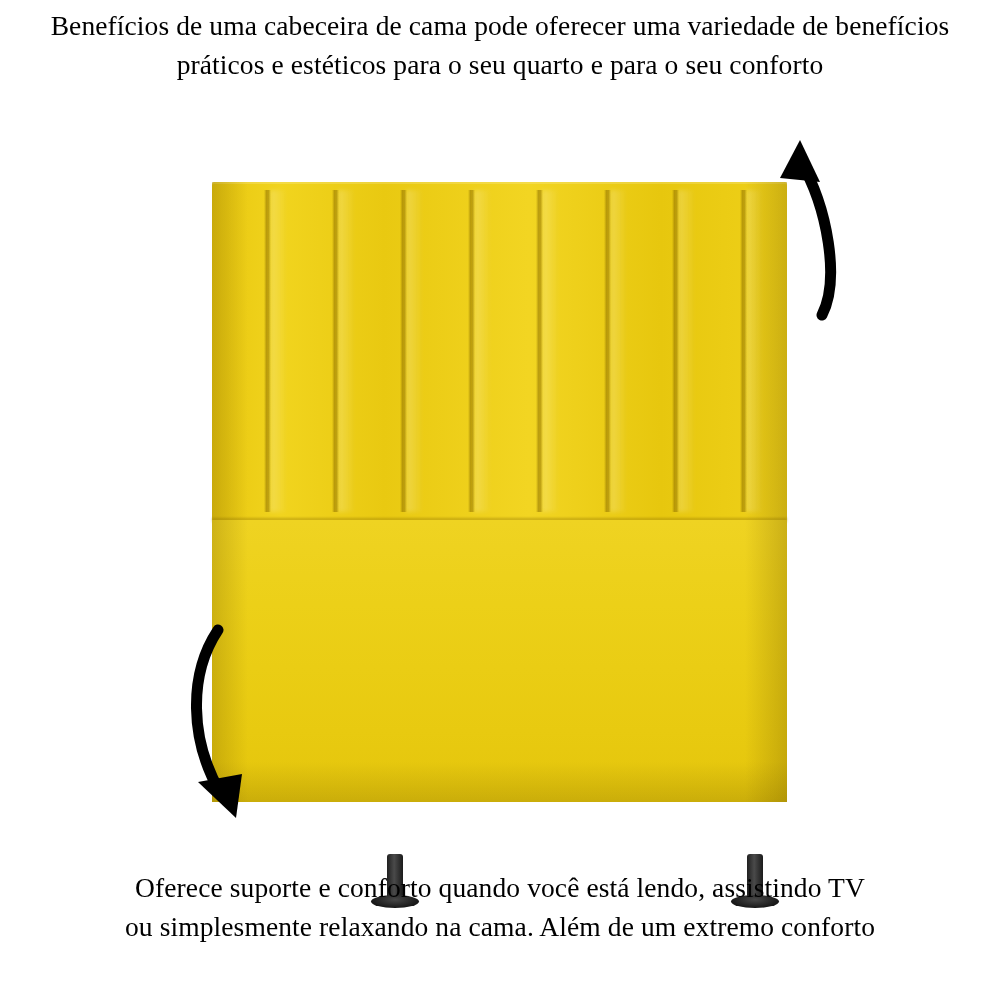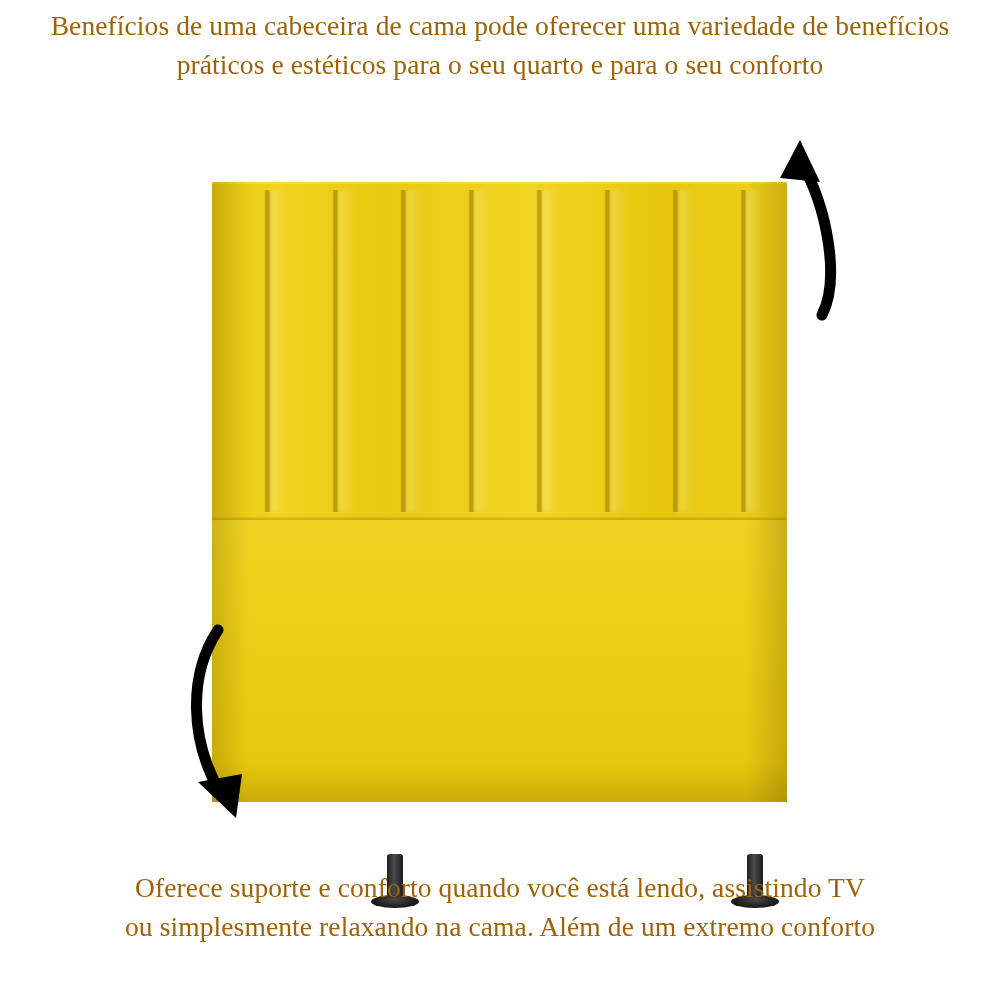--- a/index.html
+++ b/index.html
@@ -22,21 +22,21 @@
   }
 
   
   .caption {
     position: absolute;
     left: 0;
     width: 1000px;
     text-align: center;
     font-size: 27.5px;
     line-height: 1.42;
-    color: #a16207;
+    color: #000000;
     letter-spacing: 0.1px;
     font-family: "Liberation Serif", serif;
   }
   .caption-top {
     top: 6px;
     padding: 0 14px;
     box-sizing: border-box;
   }
   .caption-bottom {
     top: 868px;

